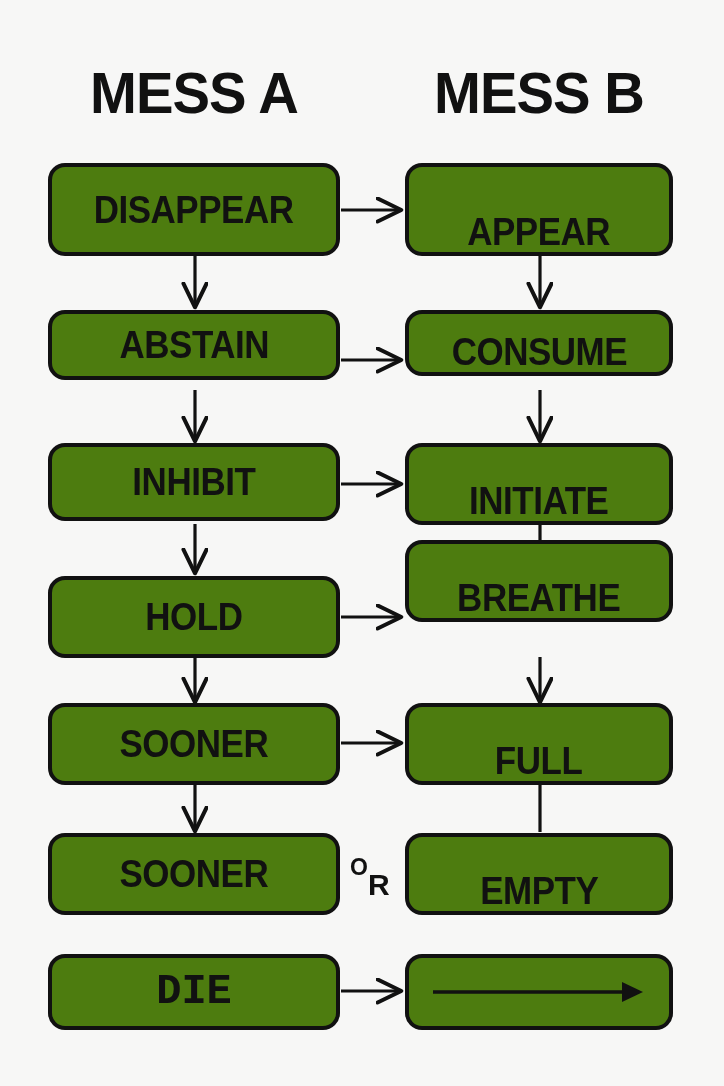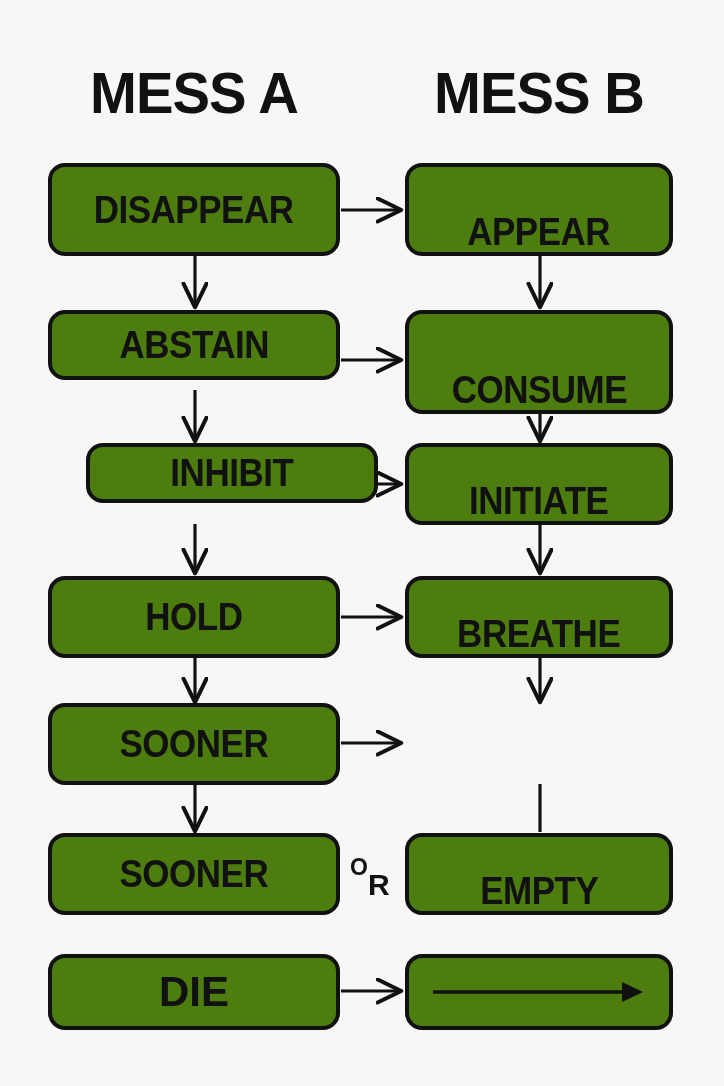--- a/index.html
+++ b/index.html
@@ -156,55 +156,58 @@
   <div class="node left" style="top:163px; height:93px;">
     <span class="node-label">DISAPPEAR</span>
   </div>
   <div class="node right" style="top:163px; height:93px;">
     <span class="node-label">APPEAR</span>
   </div>
 
   <div class="node left" style="top:310px; height:70px;">
     <span class="node-label">ABSTAIN</span>
   </div>
-  <div class="node right" style="top:310px; height:104px;">
+  <div class="node right" style="top:310px; height:66px;">
     <span class="node-label">CONSUME</span>
   </div>
 
-  <div class="node left" style="top:443px; height:60px;margin-left:38px;">
+  <div class="node left" style="top:443px; height:78px;">
     <span class="node-label">INHIBIT</span>
   </div>
   <div class="node right" style="top:443px; height:82px;">
     <span class="node-label">INITIATE</span>
   </div>
 
   <div class="node left" style="top:576px; height:82px;">
     <span class="node-label">HOLD</span>
   </div>
-  <div class="node right" style="top:576px; height:82px;">
+  <div class="node right" style="top:540px; height:82px;">
     <span class="node-label">BREATHE</span>
   </div>
 
   <div class="node left" style="top:703px; height:82px;">
     <span class="node-label">SOONER</span>
+  </div>
+  <div class="node right" style="top:703px; height:82px;">
+    <span class="node-label">FULL</span>
   </div>
 
   <div class="node left" style="top:833px; height:82px;">
     <span class="node-label">SOONER</span>
   </div>
   <div class="node right" style="top:833px; height:82px;">
     <span class="node-label">EMPTY</span>
   </div>
 
   <div class="or-label">
     <span class="or-o">O</span>
     <span class="or-r">R</span>
   </div>
 
-  <div class="node left" style="top:954px; height:76px;">
+  <div class="node left" style="top:954px; height:76px;font-family:Liberation Mono, monospace;">
     <span class="node-label heavy">DIE</span>
   </div>
   <div class="node right" style="top:954px; height:76px;">
     <span class="long-arrow-wrap">
       <svg width="220" height="30" viewBox="0 0 220 30">
         <line x1="4" y1="15" x2="196" y2="15" stroke="#111111" stroke-width="3.4" stroke-linecap="butt"></line>
         <path d="M193,5 L214,15 L193,25 z" fill="#111111"></path>
       </svg>
     </span>
   </div>

